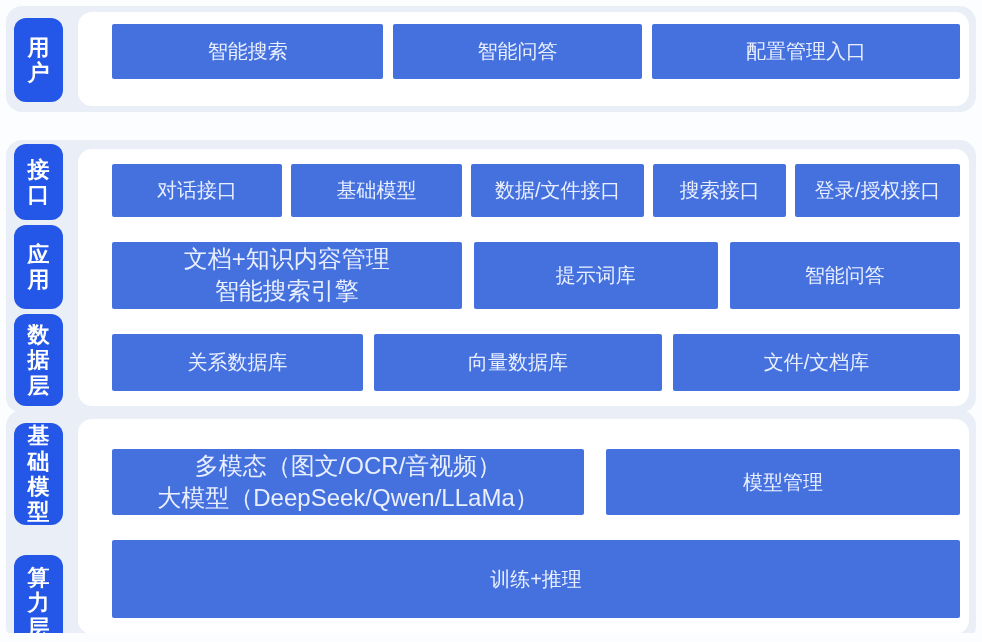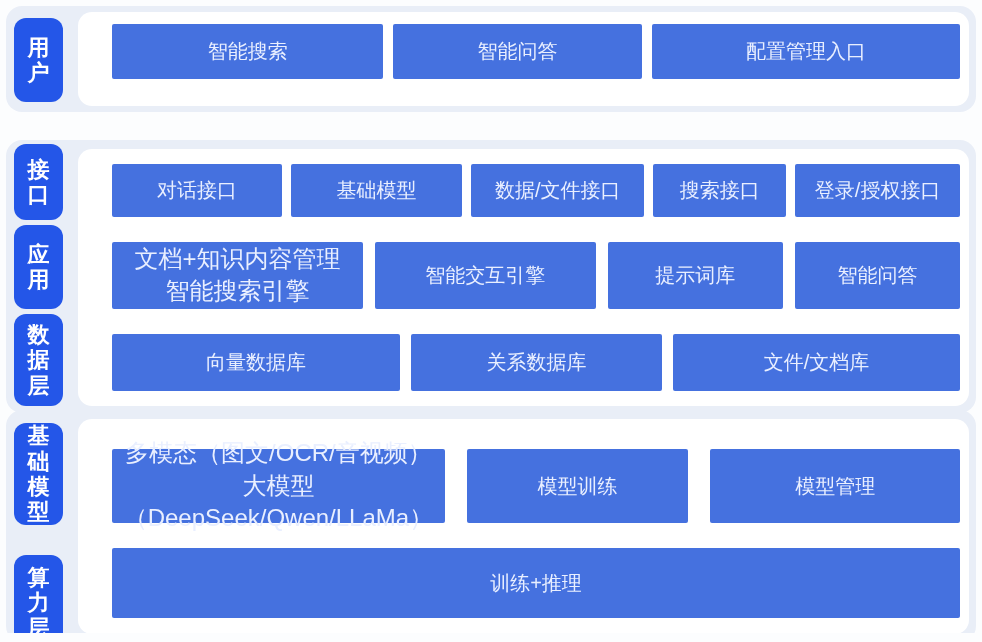--- a/index.html
+++ b/index.html
@@ -106,46 +106,44 @@
       <div class="row" style="height:60px; gap:9px">
         <div class="block" style="flex:171 1 0"><span>对话接口</span></div>
         <div class="block" style="flex:173 1 0"><span>基础模型</span></div>
         <div class="block" style="flex:174 1 0"><span>数据/文件接口</span></div>
         <div class="block" style="flex:134 1 0"><span>搜索接口</span></div>
         <div class="block" style="flex:166 1 0"><span>登录/授权接口</span></div>
       </div>
       <div class="row" style="height:76px; gap:12px">
         <div class="block small" style="flex:252 1 0"><span>文档+知识内容管理
 智能搜索引擎</span></div>
-        <div class="block" style="flex:222 1 0"><span>智能交互引擎</span></div>
         <div class="block" style="flex:176 1 0"><span>提示词库</span></div>
         <div class="block" style="flex:166 1 0"><span>智能问答</span></div>
       </div>
       <div class="row" style="height:65px; gap:11px">
+        <div class="block" style="flex:252 1 0"><span>关系数据库</span></div>
         <div class="block" style="flex:289 1 0"><span>向量数据库</span></div>
-        <div class="block" style="flex:252 1 0"><span>关系数据库</span></div>
         <div class="block" style="flex:288 1 0"><span>文件/文档库</span></div>
       </div>
     </div>
   </section>
 
   <section class="band" id="band3">
     <div class="tabs">
       <div class="tab" style="height:102px">
         <span>基础模型</span>
       </div>
       <div class="tab" style="height:95px">
         <span>算力层</span>
       </div>
     </div>
     <div class="panel">
       <div class="row" style="height:74px; gap:22px">
         <div class="block small" style="flex:332 1 0"><span>多模态（图文/OCR/音视频）
 大模型（DeepSeek/Qwen/LLaMa）</span></div>
-        <div class="block" style="flex:221 1 0"><span>模型训练</span></div>
         <div class="block" style="flex:249 1 0"><span>模型管理</span></div>
       </div>
       <div class="row" style="height:87px; gap:12px">
         <div class="block" style="flex:385 1 0"><span>训练+推理</span></div>
       </div>
     </div>
   </section>
 
 </div>
 

